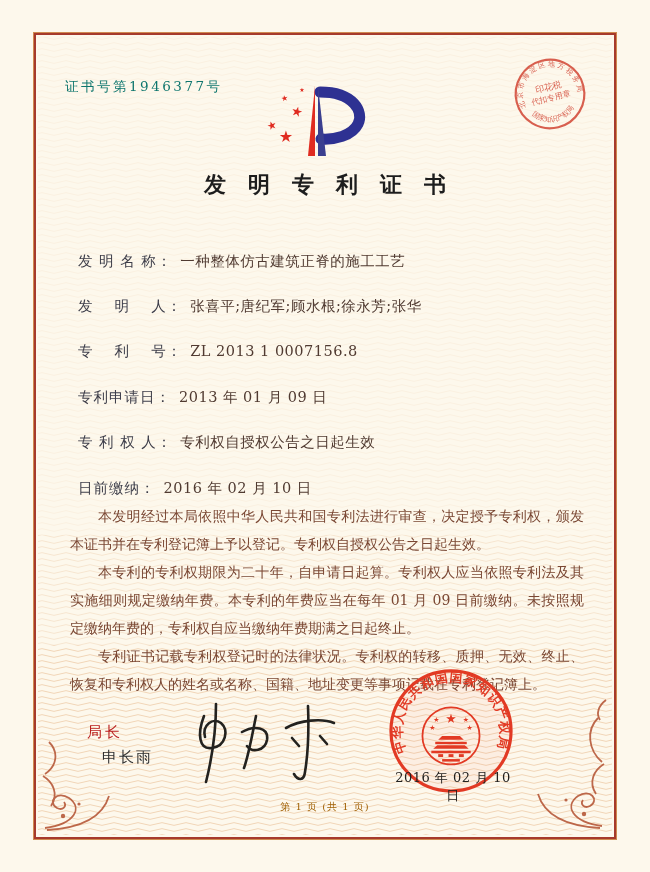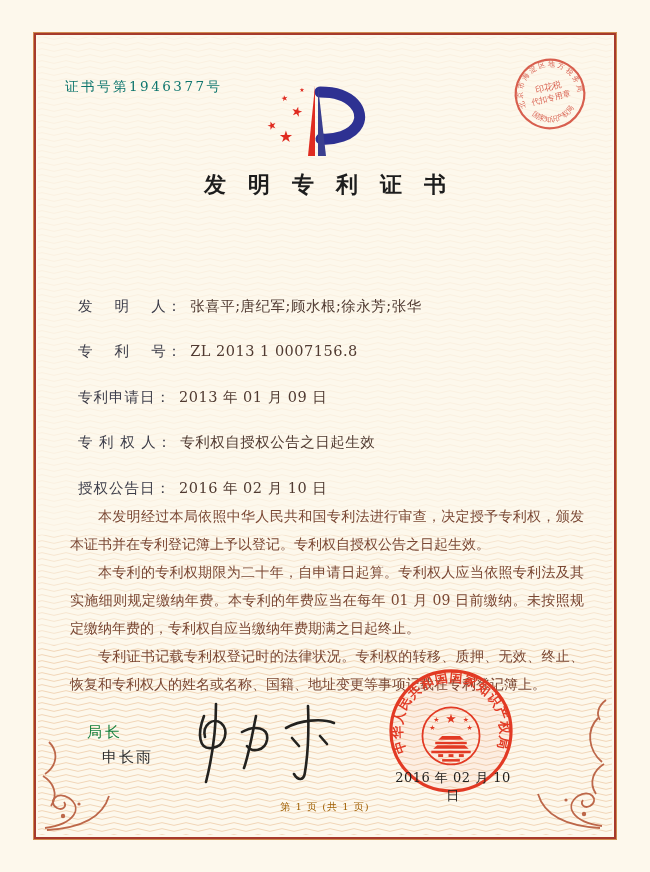--- a/index.html
+++ b/index.html
@@ -32,21 +32,21 @@
   .field-row{position:absolute;left:78px;font-size:14.5px;z-index:2;white-space:nowrap;}
   .field-label{color:#3d3d49;letter-spacing:1px;margin-right:8px;}
   .field-value{color:#503a31;letter-spacing:0.5px;}
   .fr0{top:252px;} .fr1{top:297px;} .fr2{top:342px;}
   .fr3{top:388px;} .fr4{top:433px;} .fr5{top:479px;}
   
   .body-text{position:absolute;left:70px;top:502px;width:514px;z-index:2;
     font-size:14px;line-height:28px;color:#7a4733;}
   .body-text p{margin:0;text-indent:2em;text-align:justify;}
   
-  .sig-title{position:absolute;left:87px;top:723px;font-size:15px;color:#15803d;
+  .sig-title{position:absolute;left:87px;top:723px;font-size:15px;color:#b91c1c;
     letter-spacing:3px;z-index:2;font-family:"DejaVu Sans","Liberation Sans",sans-serif;}
   .sig-name{position:absolute;left:87px;top:748px;font-size:15px;color:#2e2e2e;
     letter-spacing:2px;z-index:2;font-family:"DejaVu Sans","Liberation Sans",sans-serif;margin-left:15px;}
   .signature{position:absolute;left:182px;top:690px;z-index:3;}
   
   .seal{position:absolute;left:387px;top:667px;z-index:2;}
   .seal-date{position:absolute;left:392px;top:769px;width:122px;text-align:center;
     font-size:13px;color:#23211f;letter-spacing:0.5px;z-index:4;}
   
   .footer{position:absolute;left:0;top:800px;width:100%;text-align:center;
@@ -121,34 +121,37 @@
     </text>
     <text font-size="8.5" fill="#cf3a28">
       <textPath href="#stampBottom" startOffset="0" textLength="58" lengthAdjust="spacing">国家知识产权局</textPath>
     </text>
     <text x="55" y="50" font-size="10.5" fill="#cf3a28" text-anchor="middle">印花税</text>
     <text x="55" y="63" font-size="9.5" fill="#cf3a28" text-anchor="middle">代扣专用章</text>
   </svg>
 
   <div class="title">发明专利证书</div>
 
+  <div class="field-row fr0">
+    <span class="field-label">发 明 名 称：</span><span class="field-value">一种整体仿古建筑正脊的施工工艺</span>
+  </div>
   <div class="field-row fr1">
     <span class="field-label">发　 明　 人：</span><span class="field-value">张喜平;唐纪军;顾水根;徐永芳;张华</span>
   </div>
   <div class="field-row fr2">
     <span class="field-label">专　 利　 号：</span><span class="field-value">ZL 2013 1 0007156.8</span>
   </div>
   <div class="field-row fr3">
     <span class="field-label">专利申请日：</span><span class="field-value">2013 年 01 月 09 日</span>
   </div>
   <div class="field-row fr4">
     <span class="field-label">专 利 权 人：</span><span class="field-value">专利权自授权公告之日起生效</span>
   </div>
   <div class="field-row fr5">
-    <span class="field-label">授权公告日：</span><span class="field-value">2016 年 02 月 10 日</span>
+    <span class="field-label">日前缴纳：</span><span class="field-value">2016 年 02 月 10 日</span>
   </div>
 
   <div class="body-text">
     <p>本发明经过本局依照中华人民共和国专利法进行审查，决定授予专利权，颁发本证书并在专利登记簿上予以登记。专利权自授权公告之日起生效。</p>
     <p>本专利的专利权期限为二十年，自申请日起算。专利权人应当依照专利法及其实施细则规定缴纳年费。本专利的年费应当在每年 01 月 09 日前缴纳。未按照规定缴纳年费的，专利权自应当缴纳年费期满之日起终止。</p>
     <p>专利证书记载专利权登记时的法律状况。专利权的转移、质押、无效、终止、恢复和专利权人的姓名或名称、国籍、地址变更等事项记载在专利登记簿上。</p>
   </div>
 
   <div class="sig-title">局长</div>
   <div class="sig-name">申长雨</div>

